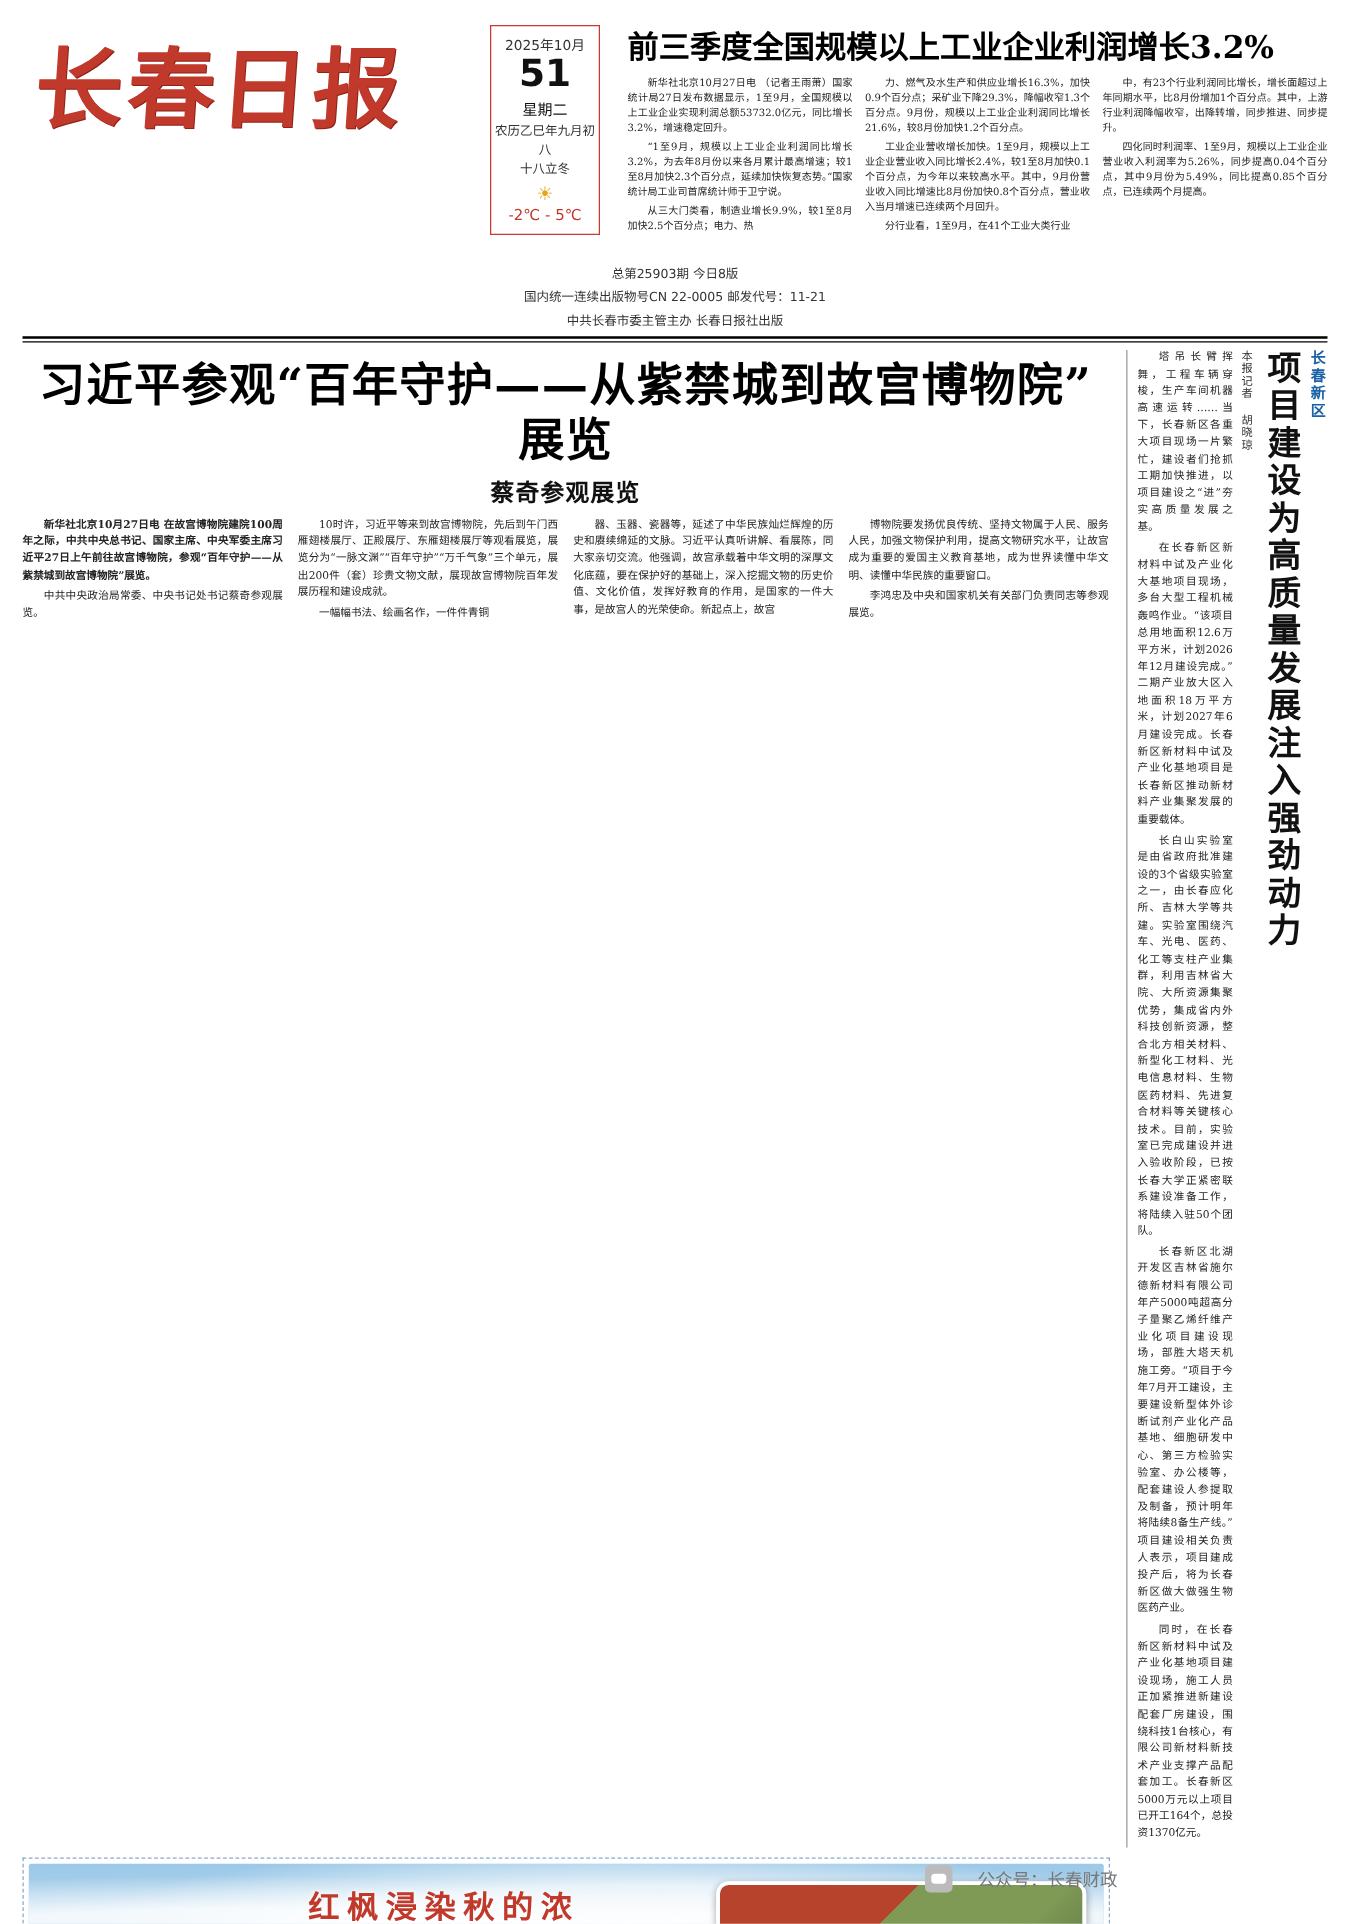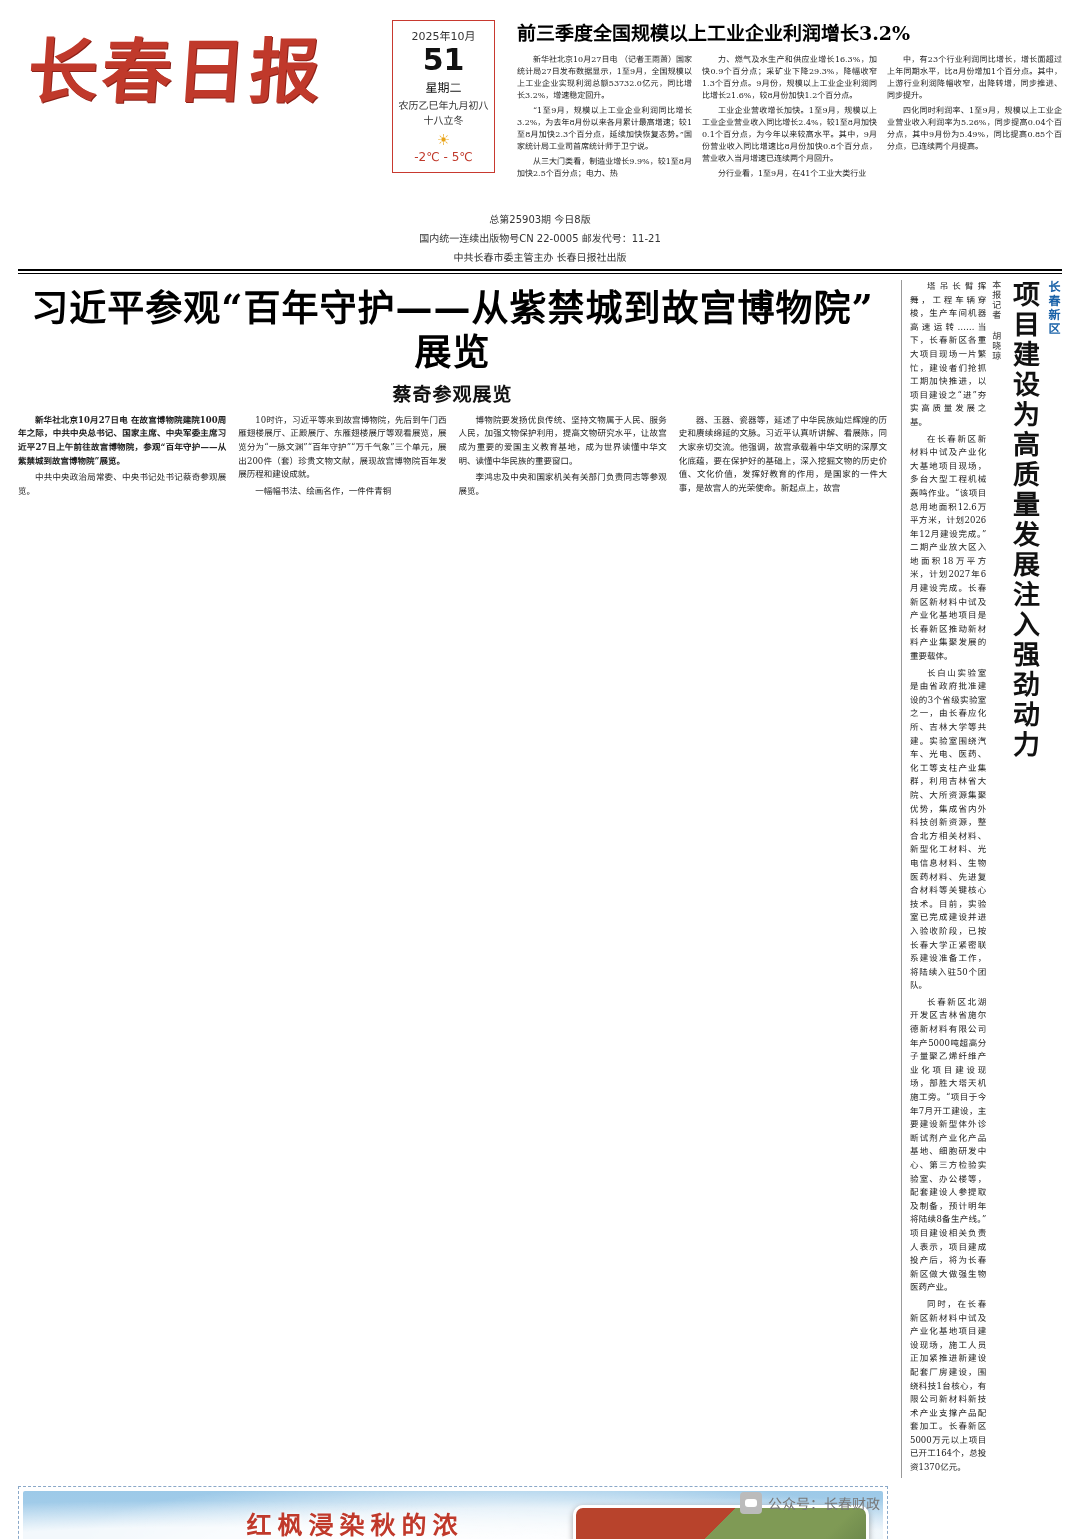--- a/index.html
+++ b/index.html
@@ -18,34 +18,34 @@
   .logo-col{width:370px;position:relative;}
   .logo-title{
     font-family:"DejaVu Serif","Liberation Serif",serif;
     font-size:70px;font-weight:bold;letter-spacing:4px;
     color:#c0392b;line-height:1.15;
     margin-top:18px;margin-left:10px;
     text-shadow:1px 1px 0 #8e2118;
     transform:skewX(-4deg);
   }
   .date-box{
-    width:103px;border:1px solid #c8392f;margin:6px 10px 0 4px;
+    width:88px;border:1px solid #c8392f;margin:6px 10px 0 4px;
     text-align:center;padding:6px 2px 8px;box-sizing:border-box;
     font-family:"DejaVu Sans","Liberation Sans",sans-serif;
   }
   .date-box .ymd{font-size:11px;color:#333;margin-bottom:2px;}
   .date-box .day{font-size:30px;font-weight:bold;line-height:1;margin:2px 0 3px;}
   .date-box .wk{font-size:12px;margin-bottom:3px;}
   .date-box .lunar{font-size:10px;color:#333;line-height:1.5;}
   .date-box .sun{color:#e8a317;font-size:15px;margin:3px 0 1px;}
   .date-box .temp{font-size:12px;color:#c0392b;}
 
   .lead-col{flex:1;padding-left:12px;}
   .lead-head{
-    font-size:19px;font-weight:bold;letter-spacing:0px;line-height:1.25;
+    font-size:25px;font-weight:bold;letter-spacing:0px;line-height:1.25;
     margin:8px 0 8px 0;color:#000;
   }
   .lead-body{display:flex;gap:10px;font-size:8px;line-height:1.5;color:#222;text-align:justify;}
   .lead-body .col{flex:1;}
   .lead-body .col p{margin:0 0 3px;text-indent:2em;}
 
   .mast-meta{
     font-size:10px;color:#333;line-height:1.9;text-align:center;
     font-family:"DejaVu Sans","Liberation Sans",sans-serif;
   }
@@ -104,21 +104,21 @@
   .photo-caption-red{
     position:absolute;left:26%;top:4%;font-size:25px;font-weight:bold;color:#c0392b;
     letter-spacing:6px;text-shadow:0 0 5px rgba(255,255,255,.9);
   }
   .inset{position:absolute;border:3px solid #fff;border-radius:10px;overflow:hidden;box-shadow:0 2px 6px rgba(0,0,0,.35);}
   .inset-1{right:14px;top:14px;width:290px;height:108px;
     background:linear-gradient(135deg,#b8432c 0 40%,#7f9a55 40% 70%,#4f6b3d 100%);}
 
   
   .watermark{
-    position:absolute;left:740px;top:1492px;display:flex;align-items:center;gap:6px;
+    position:absolute;left:740px;top:1492px;display:flex;align-items:center;gap:20px;
     font-family:"DejaVu Sans","Liberation Sans",sans-serif;font-size:14px;color:#777;
   }
   .wm-icon{width:22px;height:22px;border-radius:4px;background:#bbb;display:inline-block;position:relative;}
   .wm-icon:after{content:"";position:absolute;left:5px;top:7px;width:12px;height:8px;border-radius:3px;background:#fff;}
 </style>
 </head>
 <body>
 
 <div class="page">
 
@@ -173,25 +173,25 @@
       <div class="three-col">
         <div class="col">
           <p class="dateline">新华社北京10月27日电 在故宫博物院建院100周年之际，中共中央总书记、国家主席、中央军委主席习近平27日上午前往故宫博物院，参观“百年守护——从紫禁城到故宫博物院”展览。</p>
           <p>中共中央政治局常委、中央书记处书记蔡奇参观展览。</p>
         </div>
         <div class="col">
           <p>10时许，习近平等来到故宫博物院，先后到午门西雁翅楼展厅、正殿展厅、东雁翅楼展厅等观看展览，展览分为“一脉文渊”“百年守护”“万千气象”三个单元，展出200件（套）珍贵文物文献，展现故宫博物院百年发展历程和建设成就。</p>
           <p>一幅幅书法、绘画名作，一件件青铜</p>
         </div>
         <div class="col">
+          <p>器、玉器、瓷器等，延述了中华民族灿烂辉煌的历史和赓续绵延的文脉。习近平认真听讲解、看展陈，同大家亲切交流。他强调，故宫承载着中华文明的深厚文化底蕴，要在保护好的基础上，深入挖掘文物的历史价值、文化价值，发挥好教育的作用，是国家的一件大事，是故宫人的光荣使命。新起点上，故宫</p>
+        </div>
+        <div class="col">
           <p>博物院要发扬优良传统、坚持文物属于人民、服务人民，加强文物保护利用，提高文物研究水平，让故宫成为重要的爱国主义教育基地，成为世界读懂中华文明、读懂中华民族的重要窗口。</p>
           <p>李鸿忠及中央和国家机关有关部门负责同志等参观展览。</p>
-        </div>
-        <div class="col">
-          <p>器、玉器、瓷器等，延述了中华民族灿烂辉煌的历史和赓续绵延的文脉。习近平认真听讲解、看展陈，同大家亲切交流。他强调，故宫承载着中华文明的深厚文化底蕴，要在保护好的基础上，深入挖掘文物的历史价值、文化价值，发挥好教育的作用，是国家的一件大事，是故宫人的光荣使命。新起点上，故宫</p>
         </div>
       </div>
     </div>
 
     <div class="right-rail">
       <div style="display:flex;flex-direction:row-reverse;">
         <div class="vert rail-tag">长春新区</div>
       </div>
       <div class="vert rail-title">项目建设为高质量发展注入强劲动力</div>
       <div class="vert rail-byline">本报记者 胡晓琼</div>

